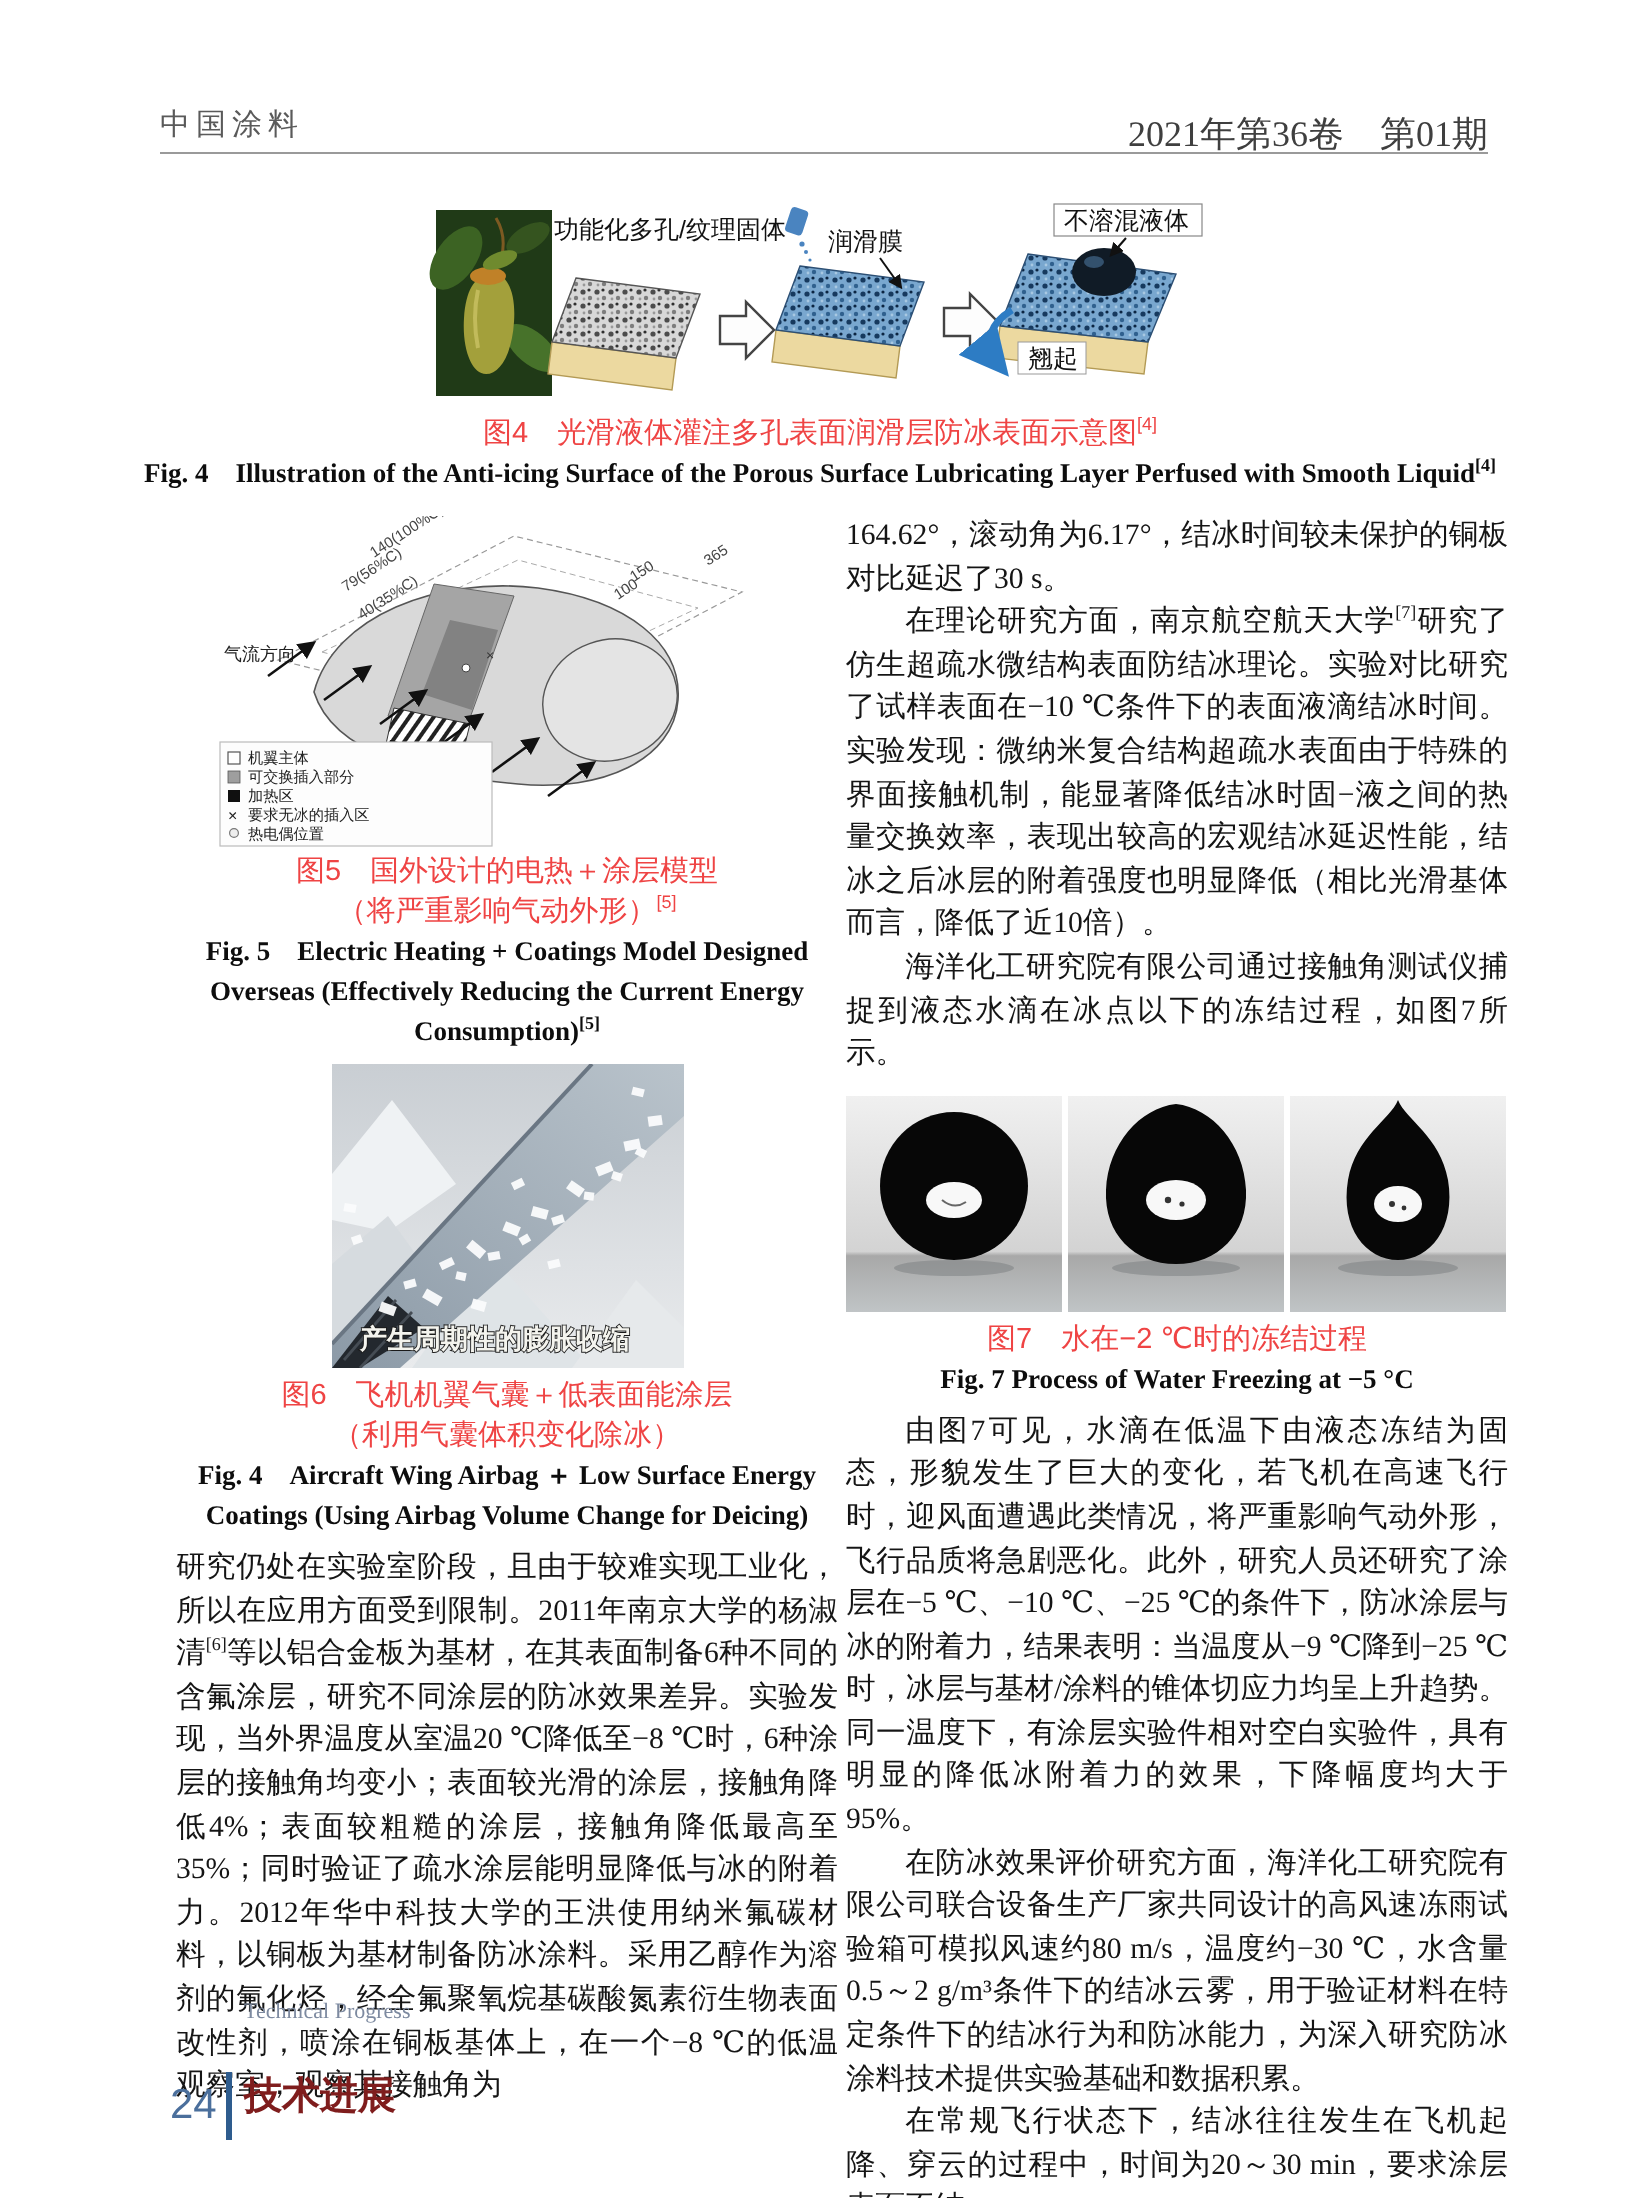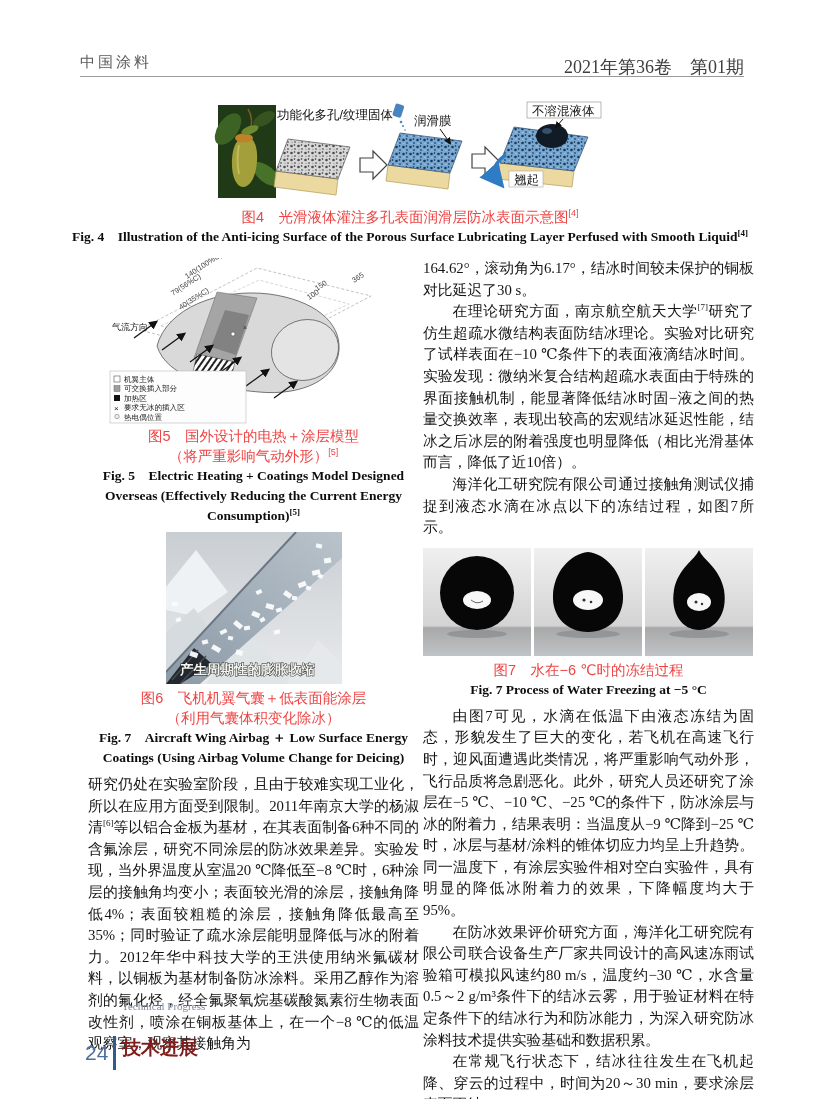--- a/index.html
+++ b/index.html
@@ -247,21 +247,21 @@
           <rect x="6" y="70" width="6" height="4" transform="rotate(10 9 72)"></rect>
           <rect x="10" y="86" width="5" height="4" transform="rotate(-20 12 88)"></rect>
         </g>
         <text x="14" y="142" font-size="13.5" font-weight="bold" fill="#f4f4ee" stroke="#1a1a1a" stroke-width="0.9" paint-order="stroke">产生周期性的膨胀收缩</text>
       </svg>
     </div>
 
     <div class="caps">
       <div class="cap-cn">图6　飞机机翼气囊＋低表面能涂层</div>
       <div class="cap-cn">（利用气囊体积变化除冰）</div>
-      <div class="cap-en">Fig. 7　Aircraft Wing Airbag ＋ Low Surface Energy Coatings (Using Airbag Volume Change for Deicing)</div>
+      <div class="cap-en">Fig. 4　Aircraft Wing Airbag ＋ Low Surface Energy Coatings (Using Airbag Volume Change for Deicing)</div>
     </div>
 
     <p class="body-p"><span>研究仍处在实验室阶段，且由于较难实现工业化，所以在应用方面受到限制。2011年南京大学的杨淑清</span><sup>[6]</sup><span>等以铝合金板为基材，在其表面制备6种不同的含氟涂层，研究不同涂层的防冰效果差异。实验发现，当外界温度从室温20 ℃降低至−8 ℃时，6种涂层的接触角均变小；表面较光滑的涂层，接触角降低4%；表面较粗糙的涂层，接触角降低最高至35%；同时验证了疏水涂层能明显降低与冰的附着力。2012年华中科技大学的王洪使用纳米氟碳材料，以铜板为基材制备防冰涂料。采用乙醇作为溶剂的氟化烃，经全氟聚氧烷基碳酸氮素衍生物表面改性剂，喷涂在铜板基体上，在一个−8 ℃的低温观察室，观察其接触角为</span></p>
   </div>
 
   <div class="col col-r">
     <p class="body-p">164.62°，滚动角为6.17°，结冰时间较未保护的铜板对比延迟了30 s。</p>
     <p class="body-p indent"><span>在理论研究方面，南京航空航天大学</span><sup>[7]</sup><span>研究了仿生超疏水微结构表面防结冰理论。实验对比研究了试样表面在−10 ℃条件下的表面液滴结冰时间。实验发现：微纳米复合结构超疏水表面由于特殊的界面接触机制，能显著降低结冰时固−液之间的热量交换效率，表现出较高的宏观结冰延迟性能，结冰之后冰层的附着强度也明显降低（相比光滑基体而言，降低了近10倍）。</span></p>
     <p class="body-p indent">海洋化工研究院有限公司通过接触角测试仪捕捉到液态水滴在冰点以下的冻结过程，如图7所示。</p>
 
@@ -298,21 +298,21 @@
           <ellipse cx="54" cy="86" rx="30" ry="4" fill="#7e8284" opacity="0.55"></ellipse>
           <path d="M54,2 C58,12 75,20 79,42 C83,66 70,82 54,82 C38,82 25,66 29,42 C33,20 50,12 54,2 Z" fill="#070707"></path>
           <ellipse cx="54" cy="54" rx="12" ry="9" fill="#f8f8f8"></ellipse>
           <circle cx="51" cy="54" r="1.5" fill="#333"></circle>
             <circle cx="57" cy="56" r="1.2" fill="#333"></circle>
         </g>
       </svg>
     </div>
 
     <div class="caps">
-      <div class="cap-cn">图7　水在−6 ℃时的冻结过程</div>
+      <div class="cap-cn">图7　水在−2 ℃时的冻结过程</div>
       <div class="cap-en">Fig. 7 Process of Water Freezing at −5 °C</div>
     </div>
 
     <p class="body-p indent">由图7可见，水滴在低温下由液态冻结为固态，形貌发生了巨大的变化，若飞机在高速飞行时，迎风面遭遇此类情况，将严重影响气动外形，飞行品质将急剧恶化。此外，研究人员还研究了涂层在−5 ℃、−10 ℃、−25 ℃的条件下，防冰涂层与冰的附着力，结果表明：当温度从−9 ℃降到−25 ℃时，冰层与基材/涂料的锥体切应力均呈上升趋势。同一温度下，有涂层实验件相对空白实验件，具有明显的降低冰附着力的效果，下降幅度均大于95%。</p>
     <p class="body-p indent">在防冰效果评价研究方面，海洋化工研究院有限公司联合设备生产厂家共同设计的高风速冻雨试验箱可模拟风速约80 m/s，温度约−30 ℃，水含量0.5～2 g/m³条件下的结冰云雾，用于验证材料在特定条件下的结冰行为和防冰能力，为深入研究防冰涂料技术提供实验基础和数据积累。</p>
     <p class="body-p indent">在常规飞行状态下，结冰往往发生在飞机起降、穿云的过程中，时间为20～30 min，要求涂层表面不结</p>
   </div>
 
   <div class="ftr-num">24</div>
   <div class="ftr-bar"></div>

